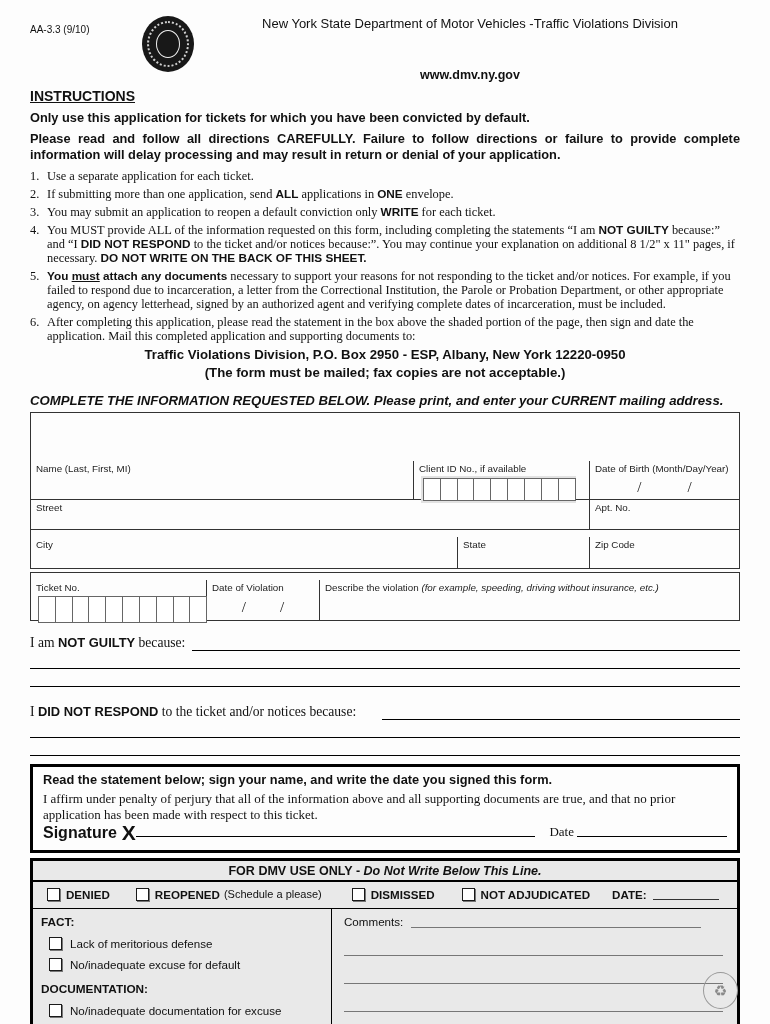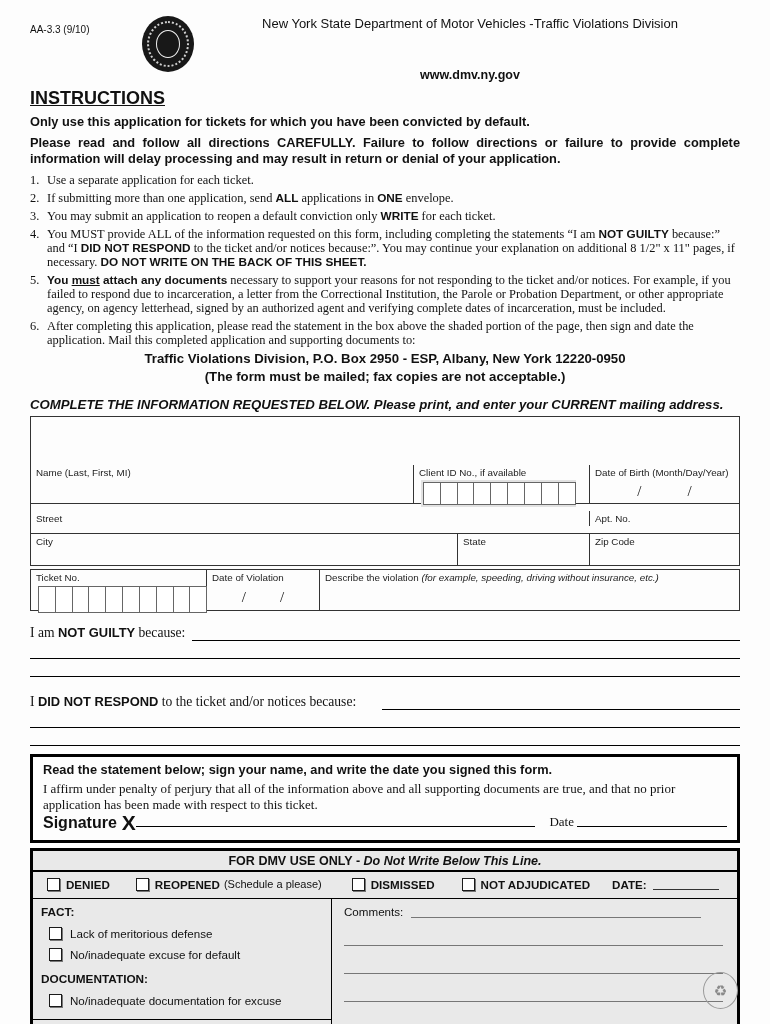--- a/index.html
+++ b/index.html
@@ -17,36 +17,36 @@
         display:flex;align-items:center;justify-content:center;}
   .seal-core{width:22px;height:26px;border-radius:50%;background:#181818;border:1.5px solid #efefef;
         display:flex;align-items:center;justify-content:center;color:#eee;font-size:11px;}
   .hdr-c{margin:0 30px 0 200px;padding-top:16px;text-align:center;}
   .agency{font-family:"Liberation Sans",sans-serif;font-size:13px;}
   .title{display:inline-block;font-family:"Liberation Sans",sans-serif;font-weight:bold;font-size:15.5px;
          border-bottom:2px solid #111;padding:1px 10px 1px 10px;margin-top:1px;}
   .site{font-family:"Liberation Sans",sans-serif;font-weight:bold;font-size:12.5px;margin-top:1px;}
 
   .col{margin:0 30px;}
-  .ins-h{display:inline-block;font-family:"Liberation Sans",sans-serif;font-weight:bold;font-size:18px;
+  .ins-h{display:inline-block;font-family:"Liberation Sans",sans-serif;font-weight:bold;font-size:14px;
          text-decoration:underline;margin-top:6px;}
   .b1{font-family:"Liberation Sans",sans-serif;font-weight:bold;font-size:12.8px;line-height:1.25;margin:5px 0 0 0;}
   .just{text-align:justify;}
   .list{margin-top:6px;}
   .item{display:flex;font-size:12.4px;line-height:1.13;margin-bottom:4px;}
   .item .num{width:17px;flex:none;}
   .item .txt{flex:1;}
   .addr{text-align:center;font-family:"Liberation Sans",sans-serif;font-weight:bold;font-size:13.2px;margin-top:3px;}
   .complete{font-family:"Liberation Sans",sans-serif;font-weight:bold;font-style:italic;font-size:13.2px;margin-top:13px;}
 
   
   .tbl{border:1.8px solid #333;margin-top:4px;}
   .tbl2{margin-top:3px;}
   .trow{display:flex;border-bottom:1.4px solid #333;}
-  .trow:last-child{border-bottom:none;}
+  .trow:last-child{border-bottom:none;margin-top:7px;}
   .tcell{border-right:1.4px solid #333;padding:2px 5px;position:relative;box-sizing:border-box;}
   .tcell:last-child{border-right:none;}
   .flbl{font-family:"Liberation Sans",sans-serif;font-size:9.8px;color:#1c1c1c;}
   .flex1{flex:1;}
   .plate{display:inline-flex;background:#e2e2e2;padding:2px 2px;margin-top:2px;margin-left:2px;}
   .bx{width:16px;height:21px;background:#fff;border:1.2px solid #666;margin-right:-1.2px;}
   .tkbx{width:16px;height:25px;}
   .slashes{display:flex;justify-content:center;gap:46px;font-size:15px;margin-top:5px;}
   .slashes2{gap:34px;margin-top:6px;}
 
@@ -181,21 +181,21 @@
           </div>
         </div>
         <div class="tcell flex1">
           <div class="flbl">Date of Birth (Month/Day/Year)</div>
           <div class="slashes">
             <span>/</span>
             <span>/</span>
           </div>
         </div>
       </div>
-      <div class="trow" style="height:29px;align-items:center;">
+      <div class="trow" style="height:29px;">
         <div class="tcell" style="width:559px;">
           <div class="flbl">Street</div>
         </div>
         <div class="tcell flex1">
           <div class="flbl">Apt. No.</div>
         </div>
       </div>
       <div class="trow" style="height:31px;">
         <div class="tcell" style="width:427px;">
           <div class="flbl">City</div>

